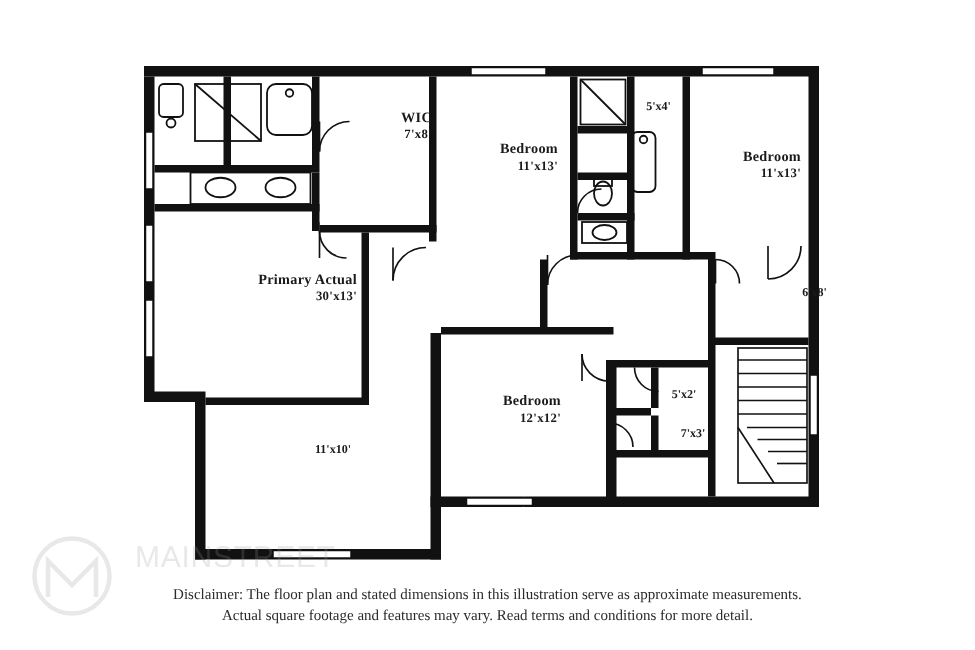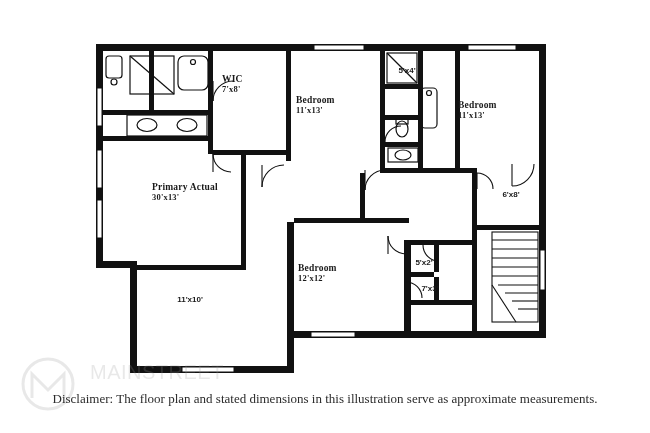--- a/index.html
+++ b/index.html
@@ -16,44 +16,45 @@
   }
   #floorplan {
     position: absolute;
     left: 0;
     top: 0;
     width: 650px;
     height: 433px;
   }
   .room-label {
     position: absolute;
-    text-align: left;
+    text-align: right;
     font-family: "Liberation Serif", serif;
     color: #1a1a1a;
     line-height: 1.12;
     white-space: nowrap;
     font-weight: bold;
     letter-spacing: 0.2px;
   }
   .room-label .name {
     display: block;
     font-size: 9.5px;
   }
   .room-label .dims {
     display: block;
     font-size: 8.5px;
   }
   .small-label {
     position: absolute;
     text-align: center;
-    font-family: Liberation Sans, sans-serif;
+    font-family: Liberation Serif, serif;
     font-size: 8px;
     font-weight: bold;
     color: #1a1a1a;
     white-space: nowrap;
+    padding-left: 32px;
   }
   .watermark {
     position: absolute;
     left: 18px;
     top: 356px;
     width: 270px;
     height: 62px;
     opacity: 0.22;
   }
   .wm-text {
@@ -78,21 +79,21 @@
     line-height: 1.1;
     margin-top: 2px;
   }
   .disclaimer {
     position: absolute;
     left: 0;
     top: 390px;
     width: 650px;
     text-align: center;
     font-family: "Liberation Serif", serif;
-    font-size: 13px;
+    font-size: 10px;
     color: #2b2b2b;
     line-height: 1.35;
   }
   .disclaimer span { display: block; }
 </style>
 </head>
 <body>
 
 <svg id="floorplan" viewBox="0 0 650 433">
 
@@ -293,13 +294,14 @@
     <circle cx="30" cy="28" r="25" fill="none" stroke="#9a9a9a" stroke-width="3"></circle>
     <path d="M14 42 L14 18 L30 34 L46 18 L46 42" fill="none" stroke="#9a9a9a" stroke-width="3"></path>
   </svg>
   <div class="wm-text">
     <span class="wm-main">MAINSTREET</span>
   </div>
 </div>
 
 <div class="disclaimer">
   <span>Disclaimer: The floor plan and stated dimensions in this illustration serve as approximate measurements.</span>
+  <span>Actual square footage and features may vary. Read terms and conditions for more detail.</span>
 </div>
 
 </body></html>

